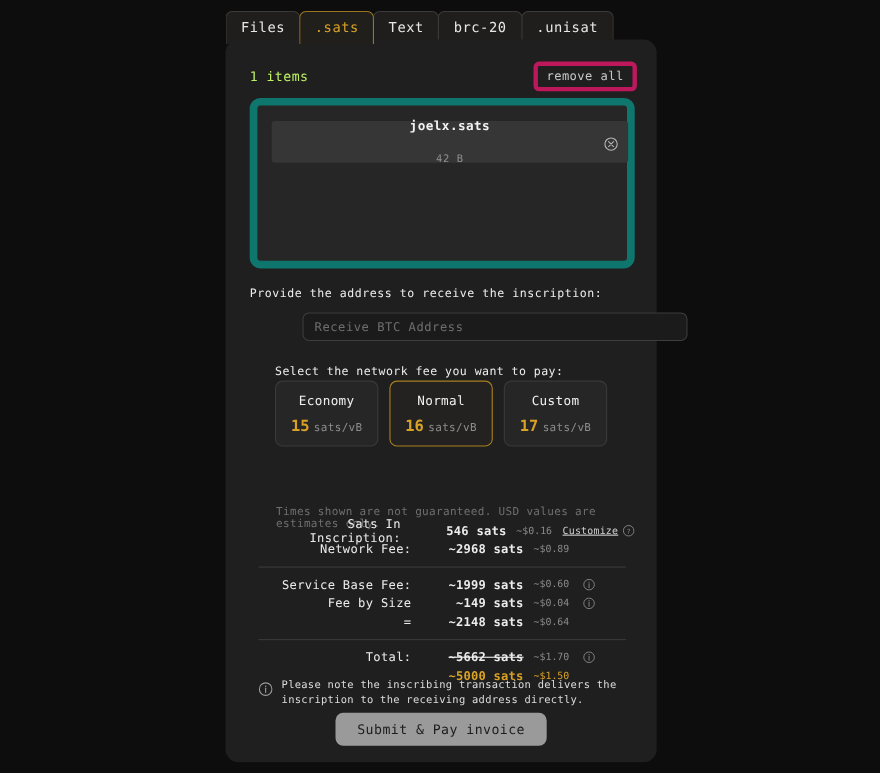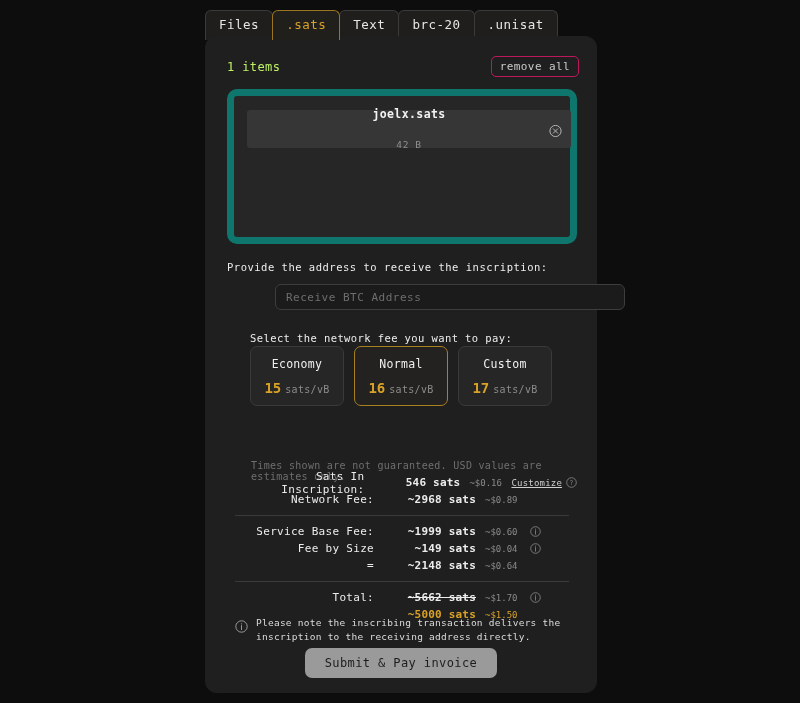--- a/index.html
+++ b/index.html
@@ -48,21 +48,21 @@
 
   .row-top{
     position:absolute;left:22px;top:20px;right:18px;
     display:flex;align-items:center;justify-content:space-between;
   }
   .items-count{
     font-size:12px;color:#bef264;letter-spacing:.4px;
   }
   .remove-all{
     font-size:11px;color:#c9c9c9;letter-spacing:.4px;
-    border:1px solid #be185d;border-radius:5px;
+    border:4px solid #be185d;border-radius:5px;
     padding:3px 8px;background:transparent;
     font-family:inherit;cursor:pointer;
   }
 
   
   .dropzone{
     position:absolute;left:22px;top:53px;
     width:350px;height:155px;
     border:7px solid #0f766e;
     border-radius:10px;

